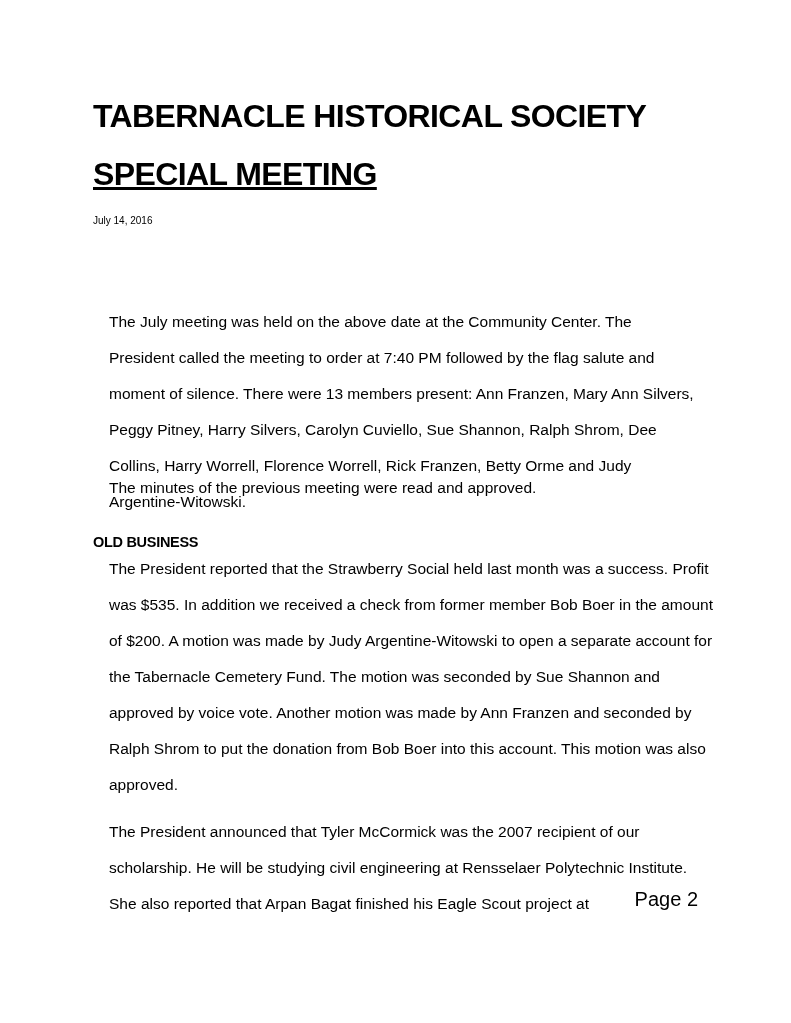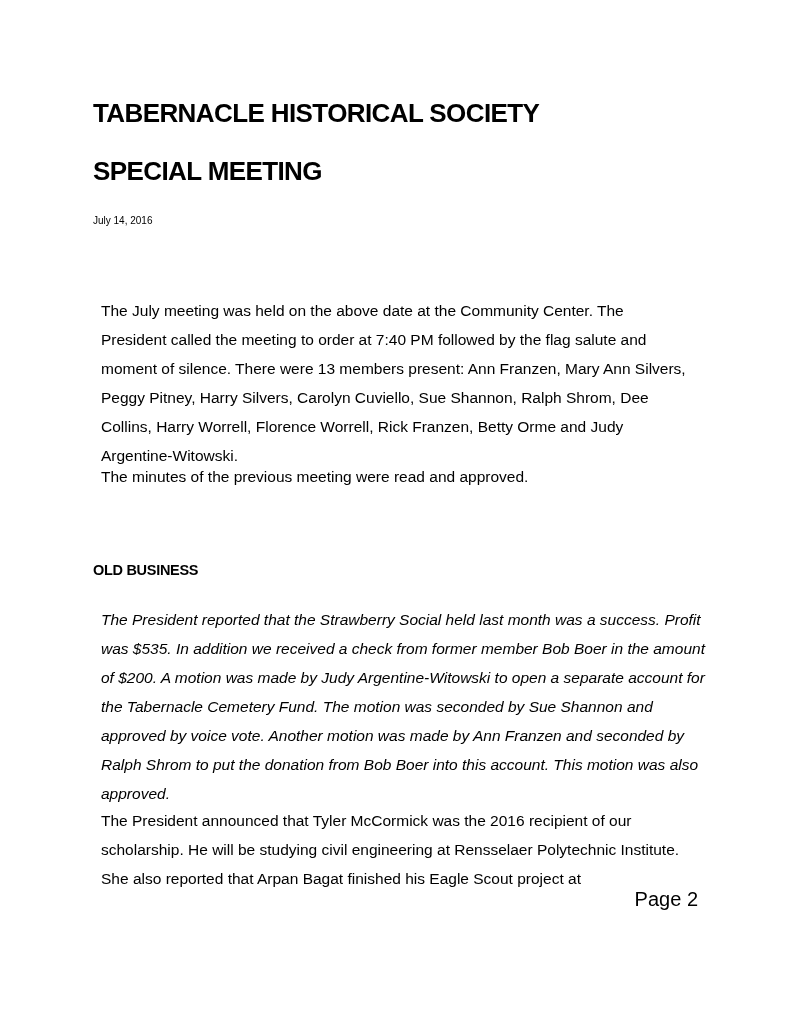--- a/index.html
+++ b/index.html
@@ -18,52 +18,52 @@
     .page {
       position: absolute;
       left: 93px;
       top: 0;
       width: 612px;
     }
     .title {
       position: absolute;
       left: 0;
       font-weight: bold;
-      font-size: 26px;
+      font-size: 32px;
       letter-spacing: -0.6px;
       white-space: nowrap;
       margin: 0;
     }
     .title1 { top: 98px; }
-    .title2 { top: 156px; }
+    .title2 { top: 156px; text-decoration: underline; }
     .date {
       position: absolute;
       left: 0;
       top: 215px;
       font-size: 10px;
     }
     .para {
       position: absolute;
       left: 0;
       width: 612px;
       font-size: 15.5px;
-      line-height: 29px;
-      margin: 8px;
+      line-height: 36px;
+      margin: 16px;
     }
     .p1 { top: 288px; width: 585px; }
     .p2 { top: 454px; }
     .section-heading {
       position: absolute;
       left: 0;
-      top: 562px;
+      top: 534px;
       font-weight: bold;
       font-size: 14.5px;
       letter-spacing: -0.3px;
     }
-    .p3 { top: 597px; width: 612px; font-style: italic; }
+    .p3 { top: 535px; width: 612px; }
     .p4 { top: 798px; width: 600px; }
     .page-number {
       position: absolute;
       right: 93px;
       top: 888px;
       font-size: 20px;
     }
   </style>
 </head>
 <body>
@@ -71,16 +71,16 @@
 <div class="page">
   <h1 class="title title1">TABERNACLE HISTORICAL SOCIETY</h1>
   <h2 class="title title2">SPECIAL MEETING</h2>
   <div class="date">July 14, 2016</div>
 
   <p class="para p1">The July meeting was held on the above date at the Community Center.  The President called the meeting to order at 7:40 PM followed by the flag salute and moment of silence.  There were 13 members present: Ann Franzen, Mary Ann Silvers, Peggy Pitney, Harry Silvers, Carolyn Cuviello, Sue Shannon, Ralph Shrom, Dee Collins, Harry Worrell, Florence Worrell, Rick Franzen, Betty Orme and Judy Argentine-Witowski.</p>
   <p class="para p2">The minutes of the previous meeting were read and approved.</p>
 
   <div class="section-heading">OLD BUSINESS</div>
   <p class="para p3">The President reported that the Strawberry Social held last month was a success. Profit was $535.  In addition we received a check from former member Bob Boer in the amount of $200.  A motion was made by Judy Argentine-Witowski to open a separate account for the Tabernacle  Cemetery Fund.  The motion was seconded by Sue Shannon and approved by voice vote.  Another motion was made by Ann Franzen and seconded by Ralph Shrom to put the donation from Bob Boer into this account.  This motion was also approved.</p>
-  <p class="para p4">The President announced that Tyler McCormick was the 2016 recipient of our scholarship.  He will be studying civil engineering at Rensselaer Polytechnic Institute.  She also reported that Arpan Bagat finished his Eagle Scout project at</p>
+  <p class="para p4">The President announced that Tyler McCormick was the 2007 recipient of our scholarship.  He will be studying civil engineering at Rensselaer Polytechnic Institute.  She also reported that Arpan Bagat finished his Eagle Scout project at</p>
 </div>
 
 <div class="page-number">Page 2</div>
 
 </body></html>

